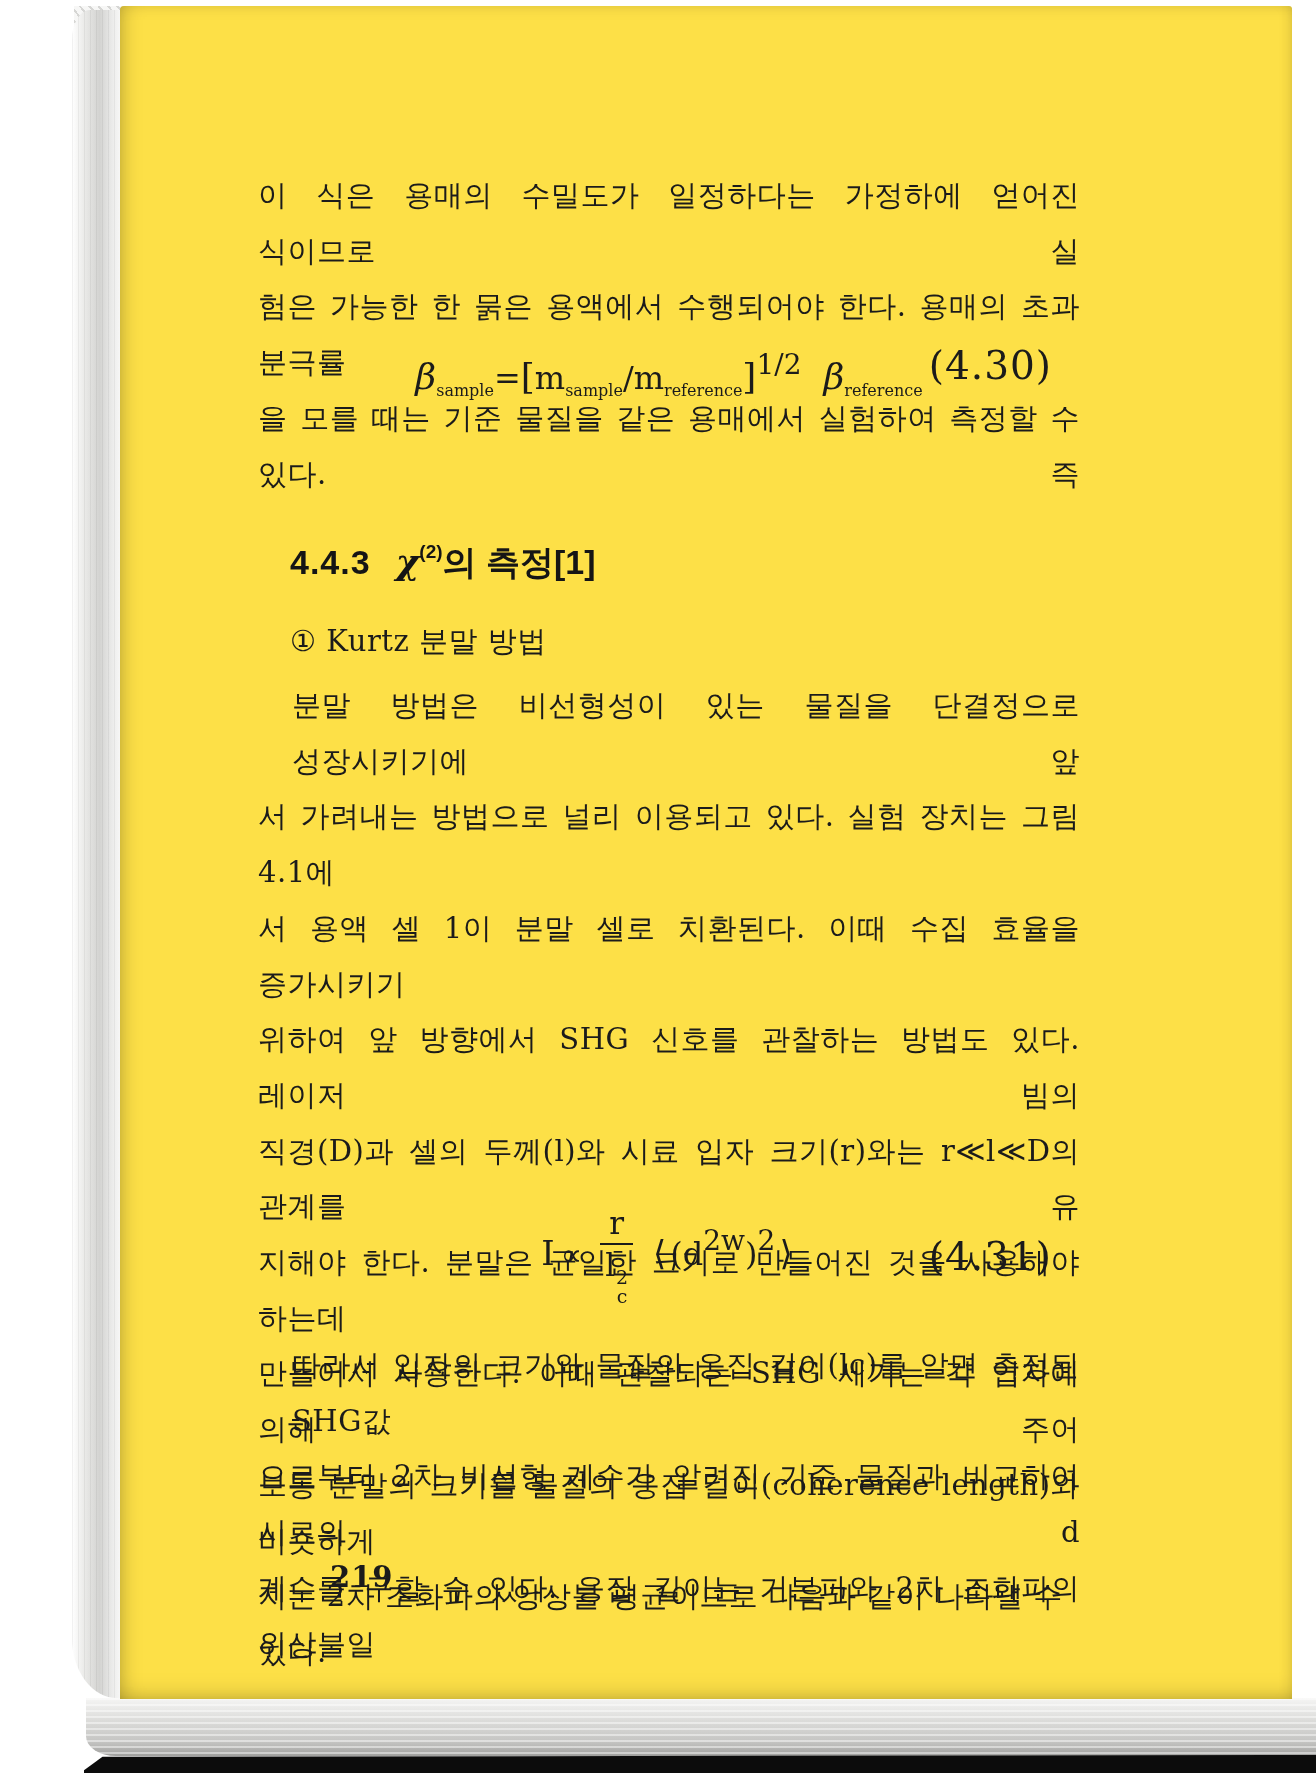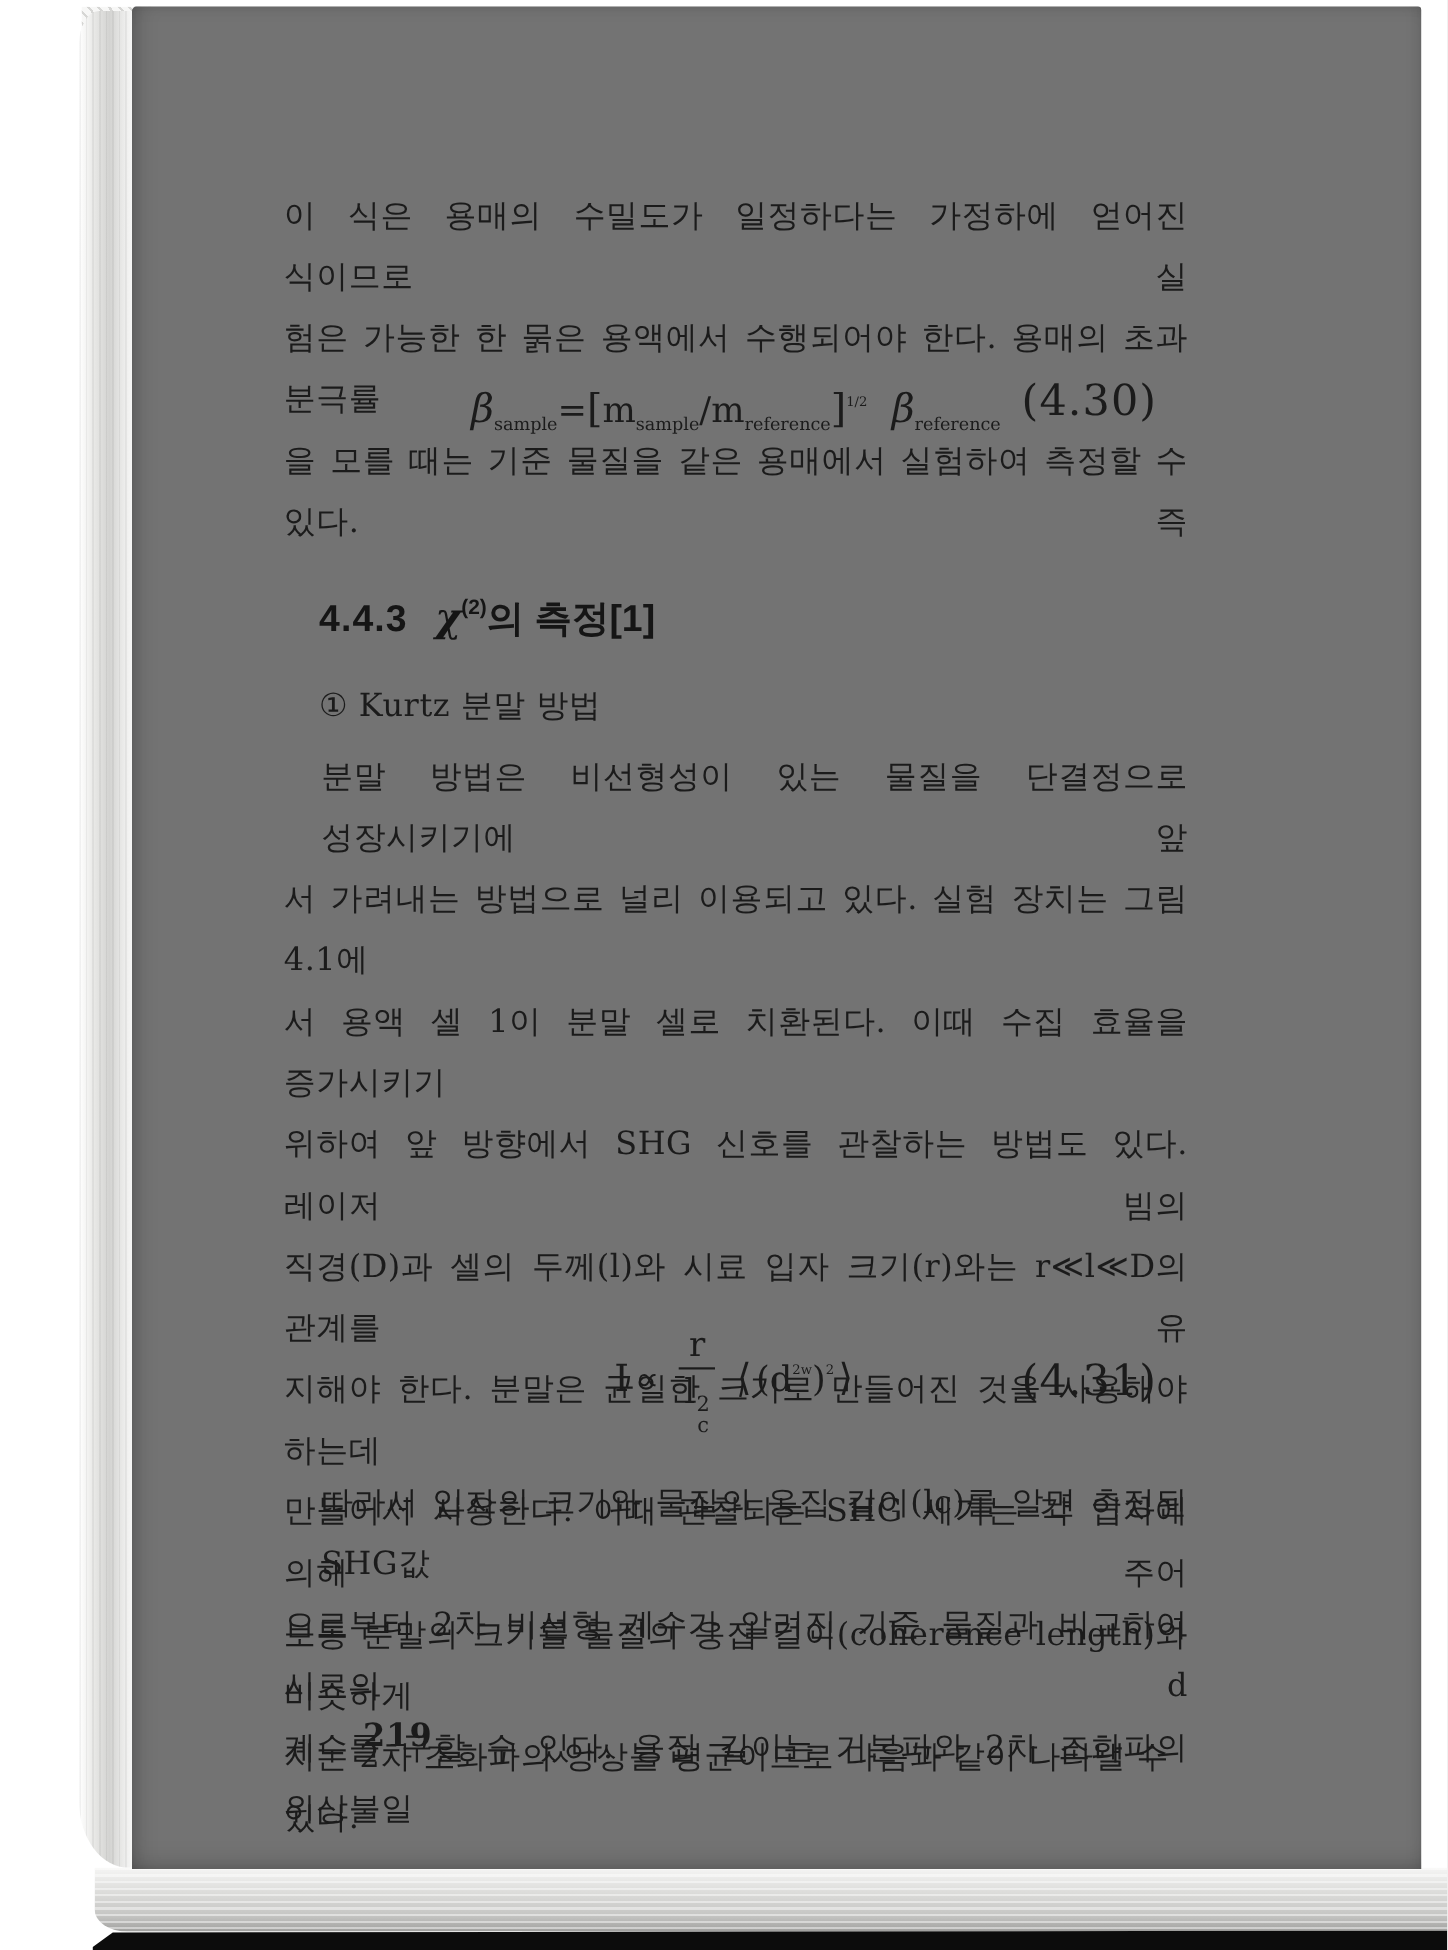--- a/index.html
+++ b/index.html
@@ -27,21 +27,21 @@
       repeating-linear-gradient(180deg,rgba(255,255,255,0.45) 0 2px,rgba(0,0,0,0) 2px 6px),
       linear-gradient(180deg,#f5f5f4,#dbdbd9 40%,#c5c5c3 75%,#a0a09e);
     border-bottom-left-radius:30px 20px;
   }
   .cover-bottom{
     position:absolute;left:84px;right:0;bottom:0;height:18px;background:#0c0c0c;
     clip-path:polygon(0 85%,1.5% 10%,100% 0,100% 100%,0 100%);
   }
   .page{
     position:absolute;left:120px;top:6px;right:24px;bottom:74px;
-    background:#737373;border-radius:4px 3px 0 0;
+    background:#fde047;border-radius:4px 3px 0 0;
     box-shadow:
       inset 14px 0 22px -14px rgba(0,0,0,.28),
       inset -10px 0 16px -12px rgba(0,0,0,.18),
       inset 0 -16px 24px -16px rgba(0,0,0,.25),
       inset 0 12px 18px -14px rgba(0,0,0,.10);
   }
   
   .para{position:absolute;left:138px;width:822px;font-size:29px;line-height:55.7px;
         letter-spacing:0.5px;word-break:keep-all;}
   .line{text-align:left;}
@@ -62,21 +62,21 @@
          font-size:29px;letter-spacing:0.5px;}
   
   .equation{position:absolute;left:138px;width:822px;text-align:center;font-size:32px;}
   .eq430{top:324px;height:70px;line-height:70px;}
   .eq431{top:1189px;height:122px;display:flex;align-items:center;justify-content:center;}
   .equation .eqnum{position:absolute;right:28px;top:50%;transform:translateY(-50%);
                    font-size:39px;letter-spacing:1px;line-height:1;}
   .beta{font-style:italic;font-size:36px;}
   .beta.rhs{margin-left:22px;}
   .equation sub{font-size:16px;vertical-align:-7px;letter-spacing:0;}
-  .equation sup{font-size:12px;vertical-align:15px;}
+  .equation sup{font-size:28px;vertical-align:15px;}
   .brk{font-size:36px;}
   .frac{display:inline-flex;flex-direction:column;align-items:center;vertical-align:middle;
         margin:0 16px 0 12px;font-size:31px;line-height:1.1;}
   .frac .num{border-bottom:2.5px solid #1b1b1b;padding:0 9px 3px;}
   .frac .den{padding-top:3px;}
   .supsub{display:inline-flex;flex-direction:column;font-size:19px;line-height:1.0;
           vertical-align:-8px;margin-left:1px;}
   .ang{font-family:"DejaVu Sans",sans-serif;font-size:34px;margin:0 4px;}
   .eq431 .lhs{font-size:34px;}
   .propto{font-family:"DejaVu Sans",sans-serif;font-size:30px;margin:0 6px;}

